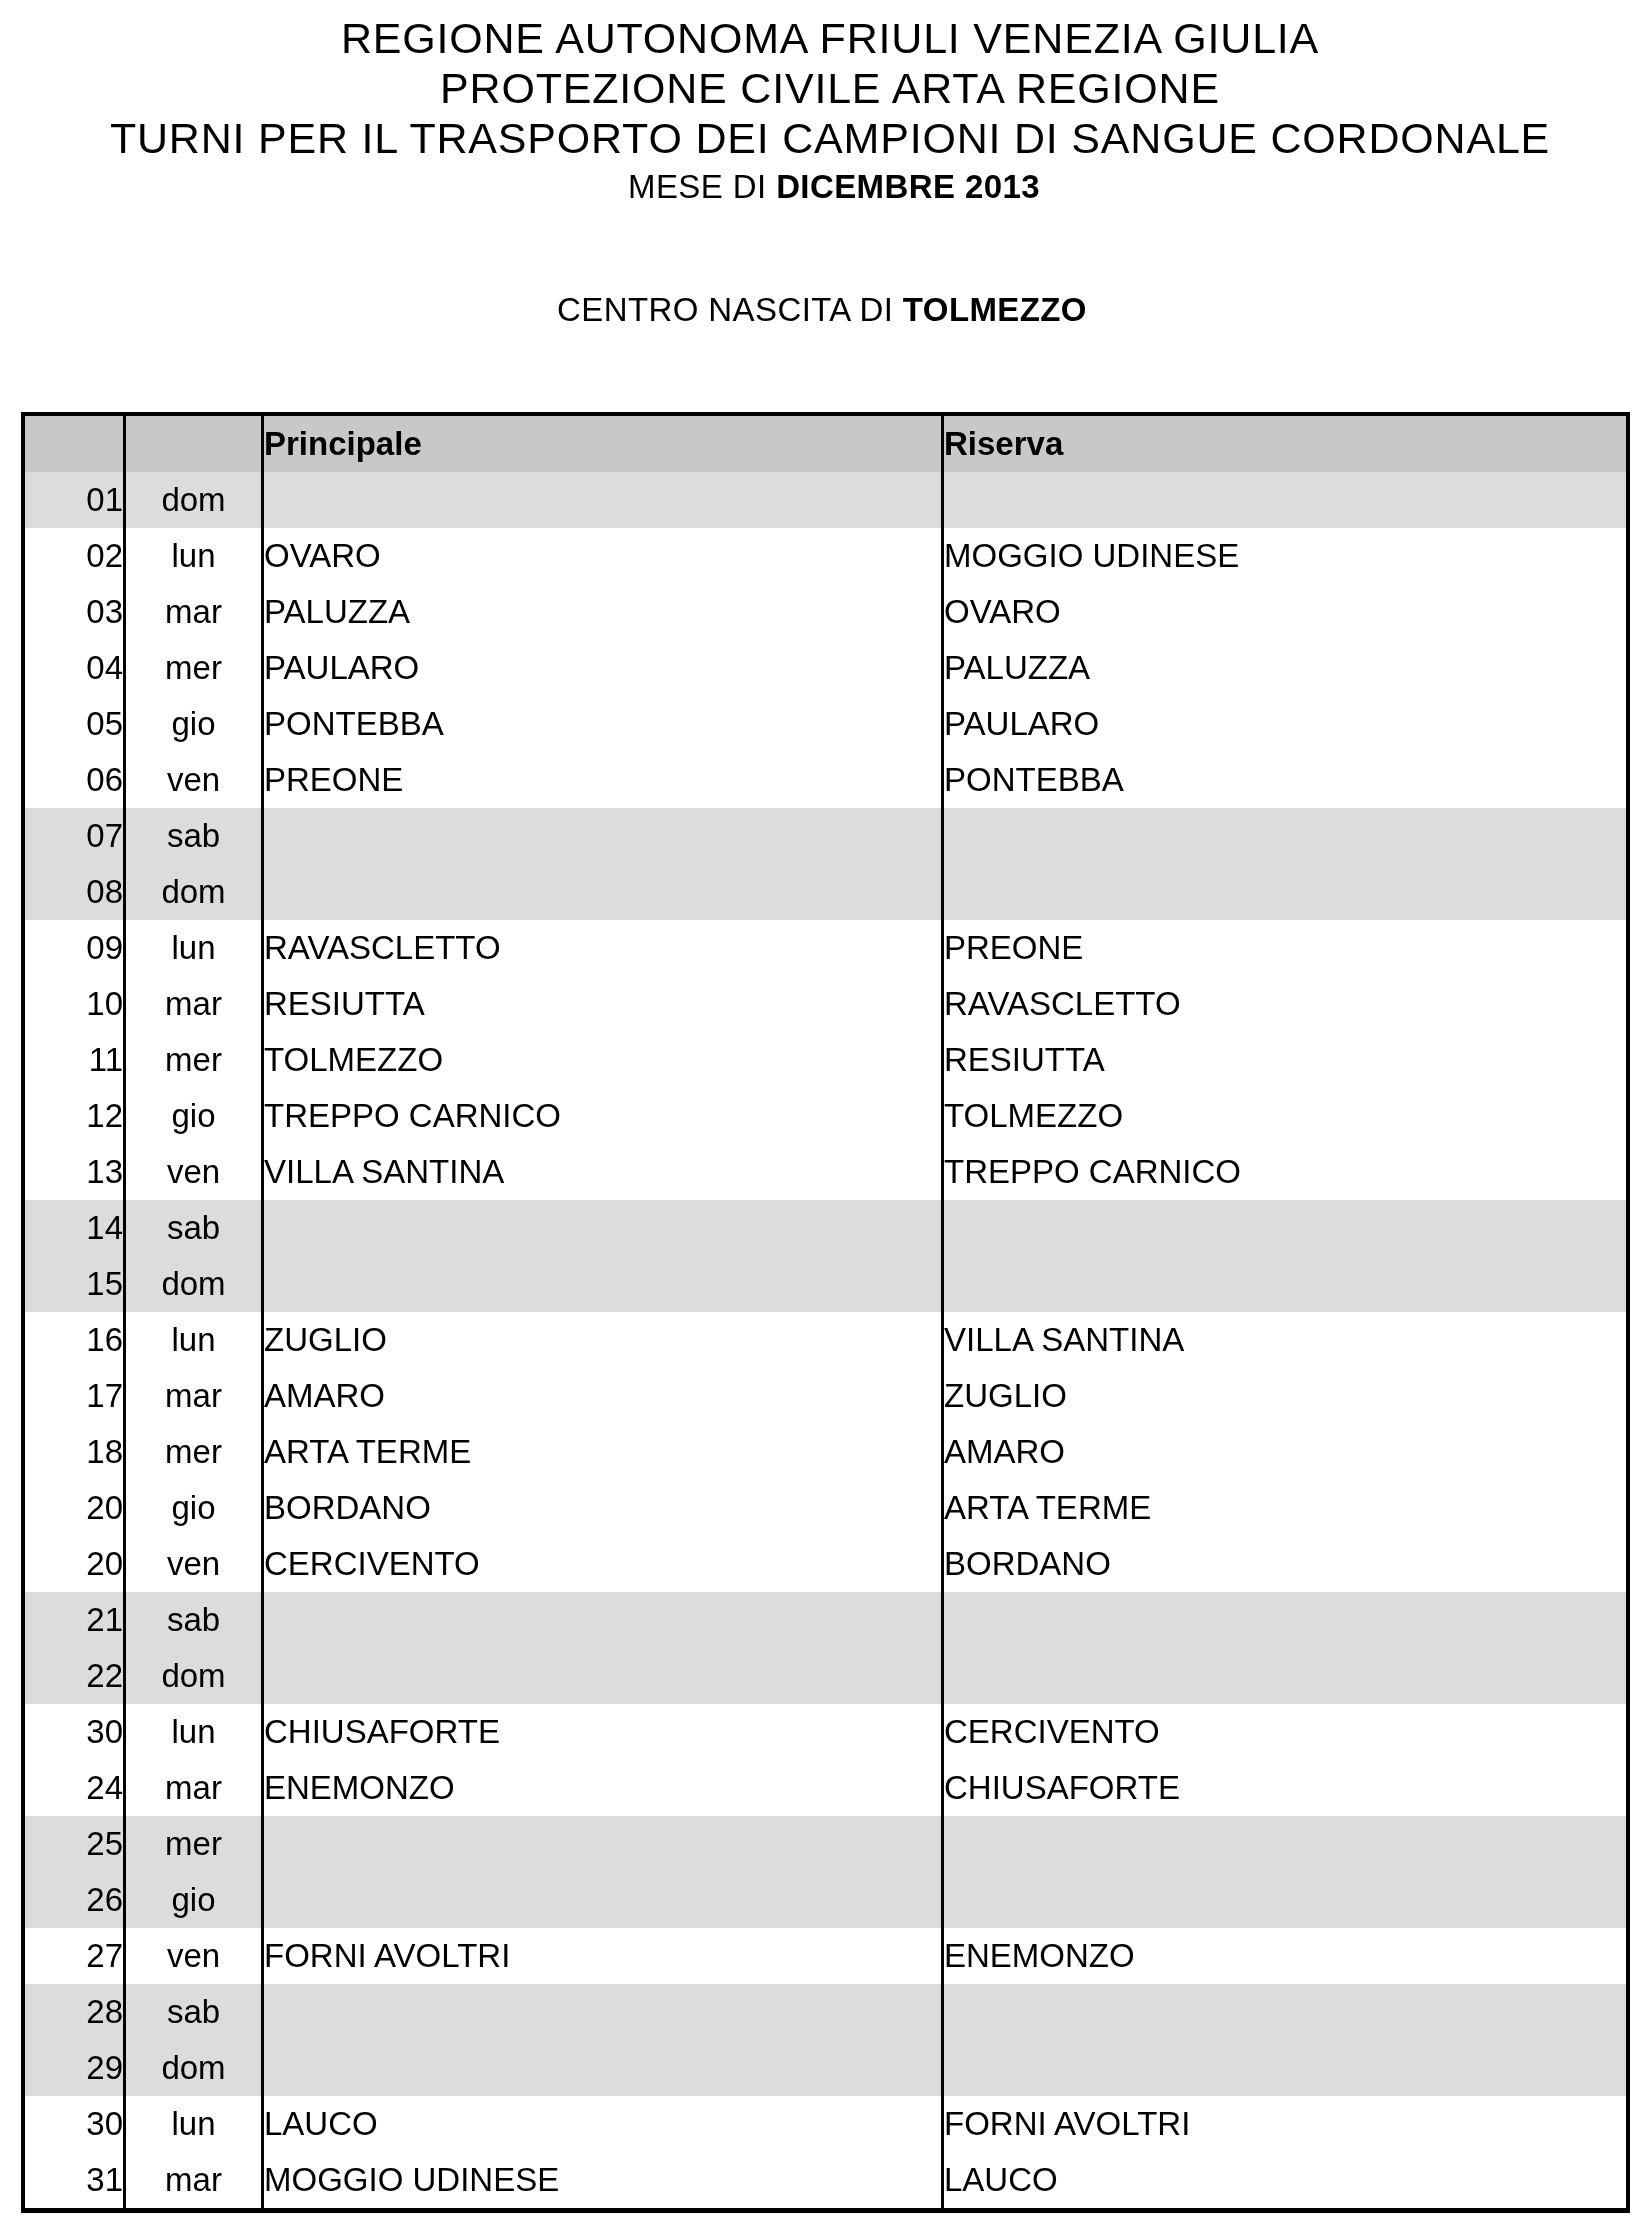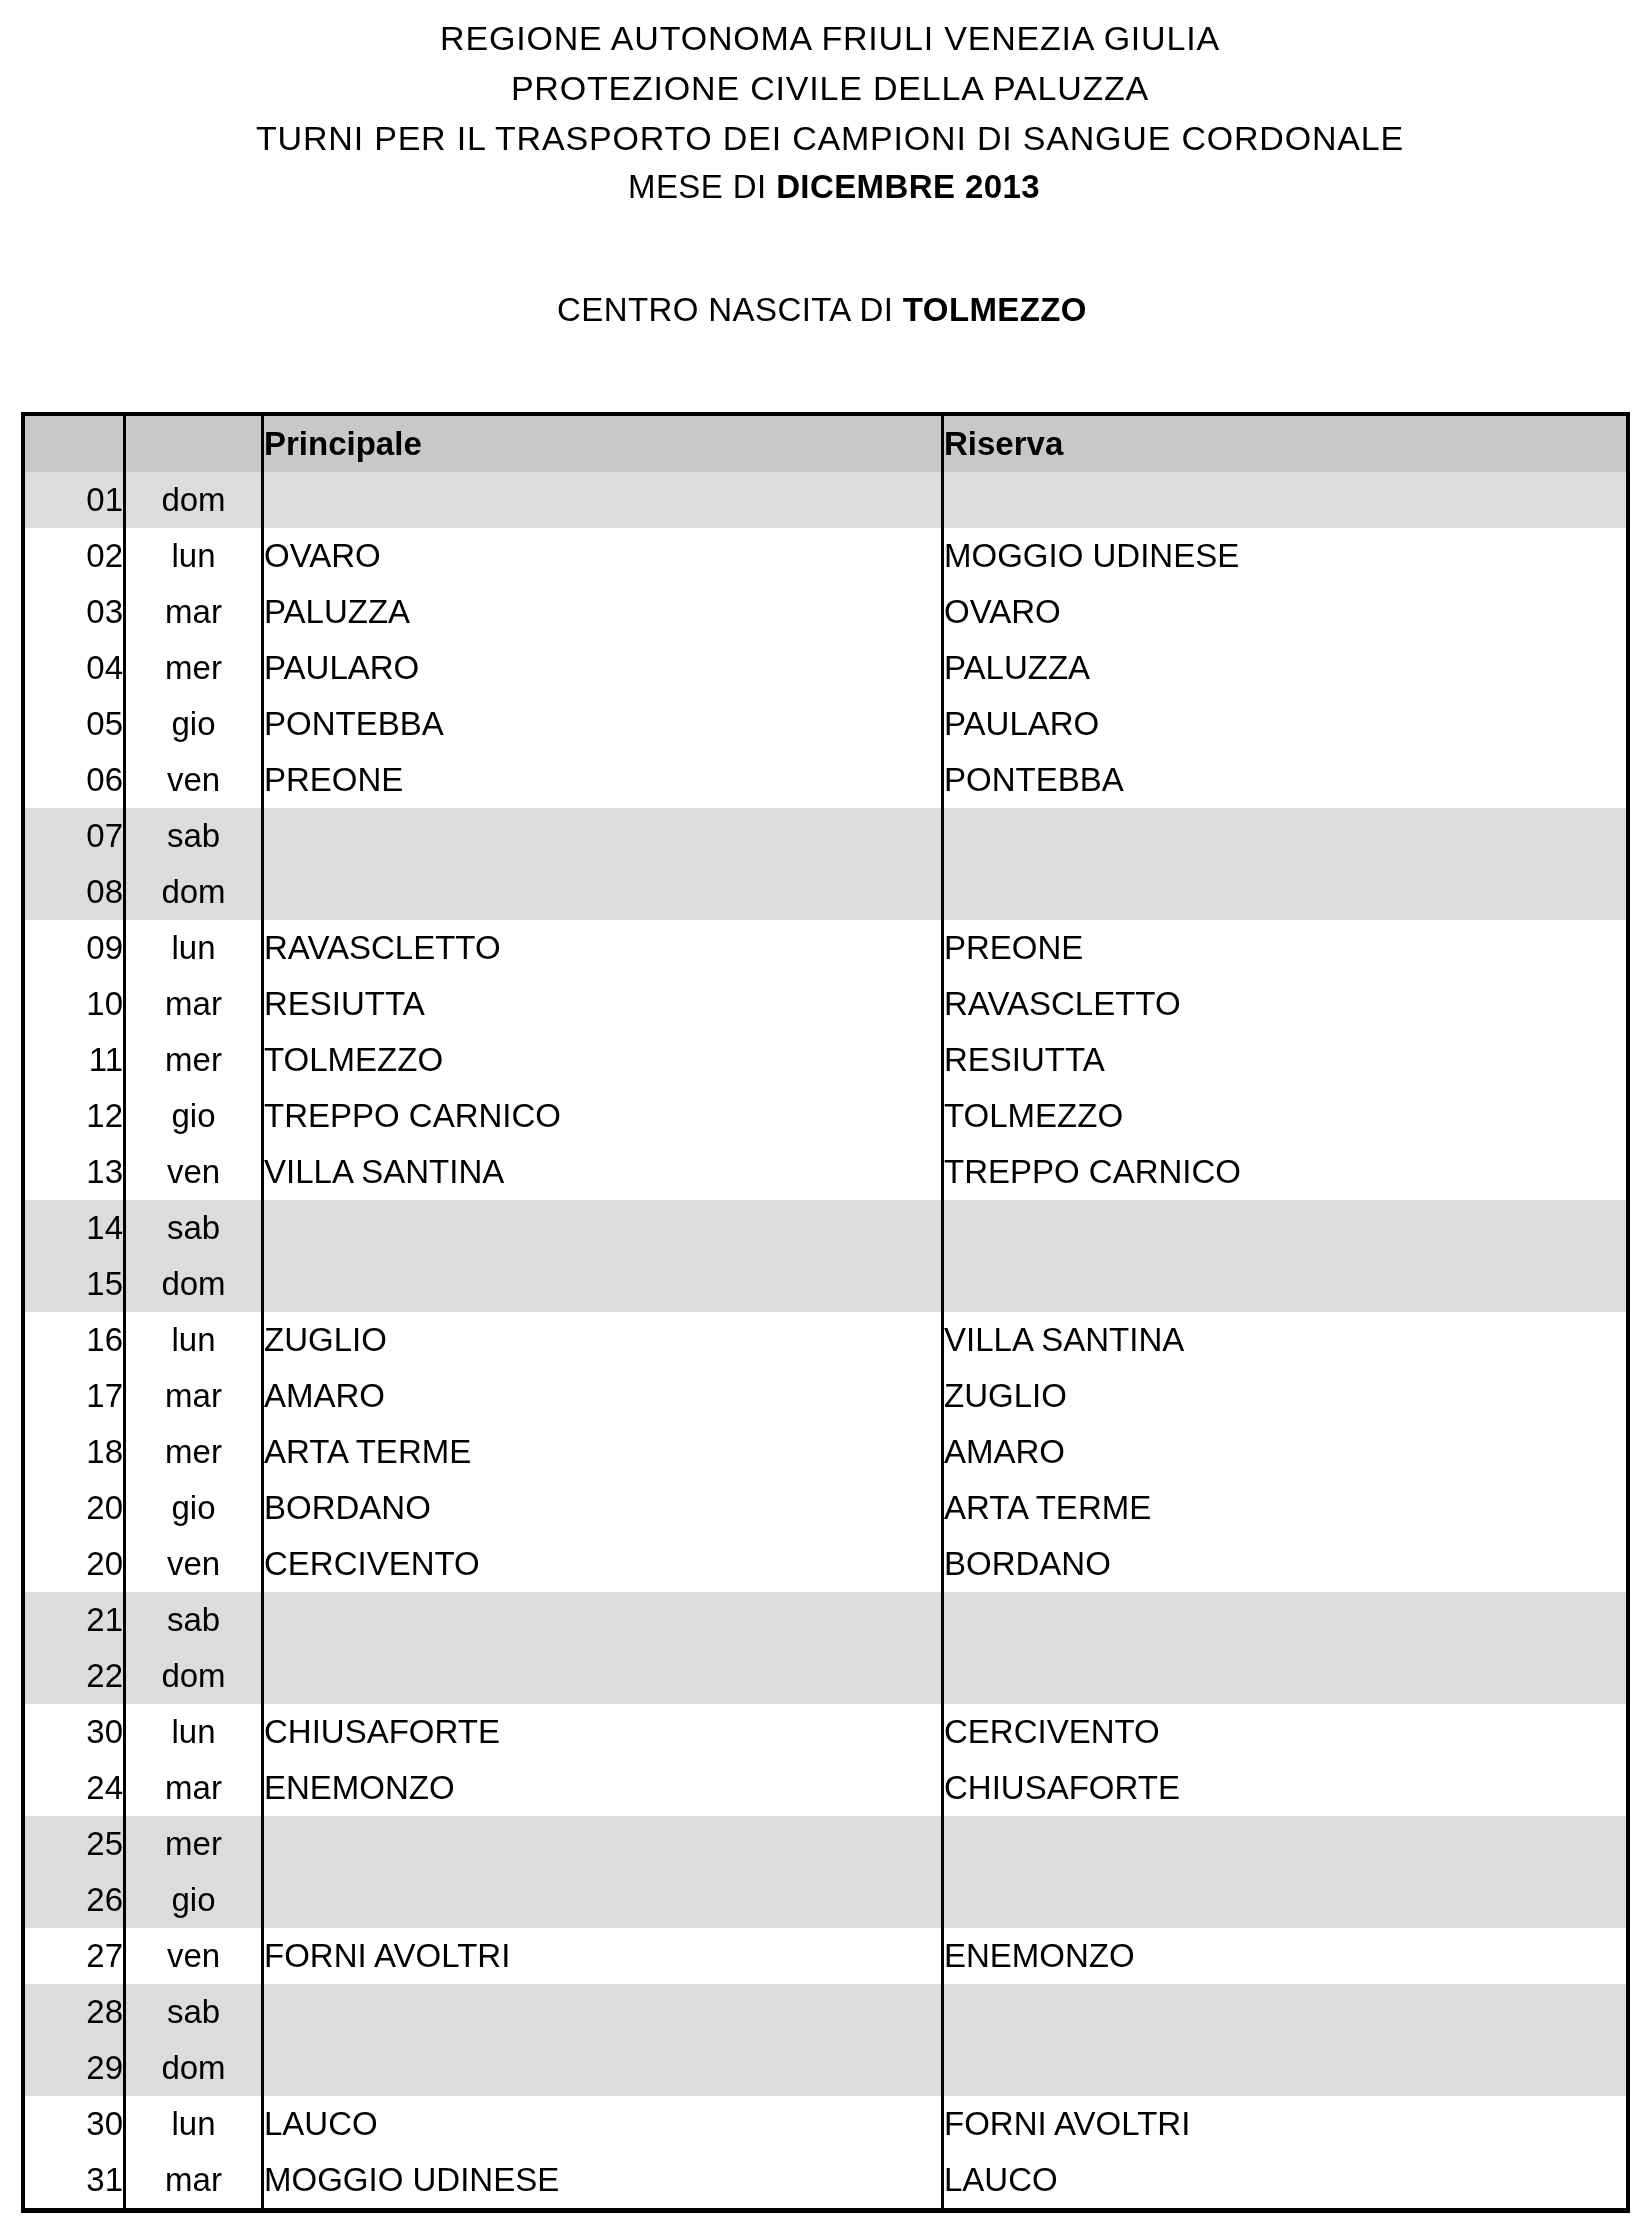--- a/index.html
+++ b/index.html
@@ -14,21 +14,21 @@
     width:1644px;
     height:2227px;
     background:#ffffff;
     overflow:hidden;
   }
   .titles{
     padding-top:13px;
     text-align:center;
   }
   .title-line{
-    font-size:34px;
+    font-size:43px;
     line-height:50px;
     letter-spacing:0.8px;
     white-space:nowrap;
     margin-left:16px;
   }
   .title-sub{
     font-size:33px;
     line-height:47px;
     letter-spacing:0.4px;
     white-space:nowrap;
@@ -81,21 +81,21 @@
   }
   tr.weekend td{background:var(--weekend-bg);}
 </style>
 </head>
 <body>
 
 <div class="page">
 
   <div class="titles">
     <div class="title-line">REGIONE AUTONOMA FRIULI VENEZIA GIULIA</div>
-    <div class="title-line">PROTEZIONE CIVILE DELLA PALUZZA</div>
+    <div class="title-line">PROTEZIONE CIVILE ARTA REGIONE</div>
     <div class="title-line">TURNI PER IL TRASPORTO DEI CAMPIONI DI SANGUE CORDONALE</div>
     <div class="title-sub"><span>MESE DI </span><span class="b">DICEMBRE 2013</span></div>
   </div>
 
   <div class="subtitle"><span>CENTRO NASCITA DI </span><span class="b">TOLMEZZO</span></div>
 
   <table class="roster">
     <colgroup>
       <col style="width:102px">
       <col style="width:138px">

